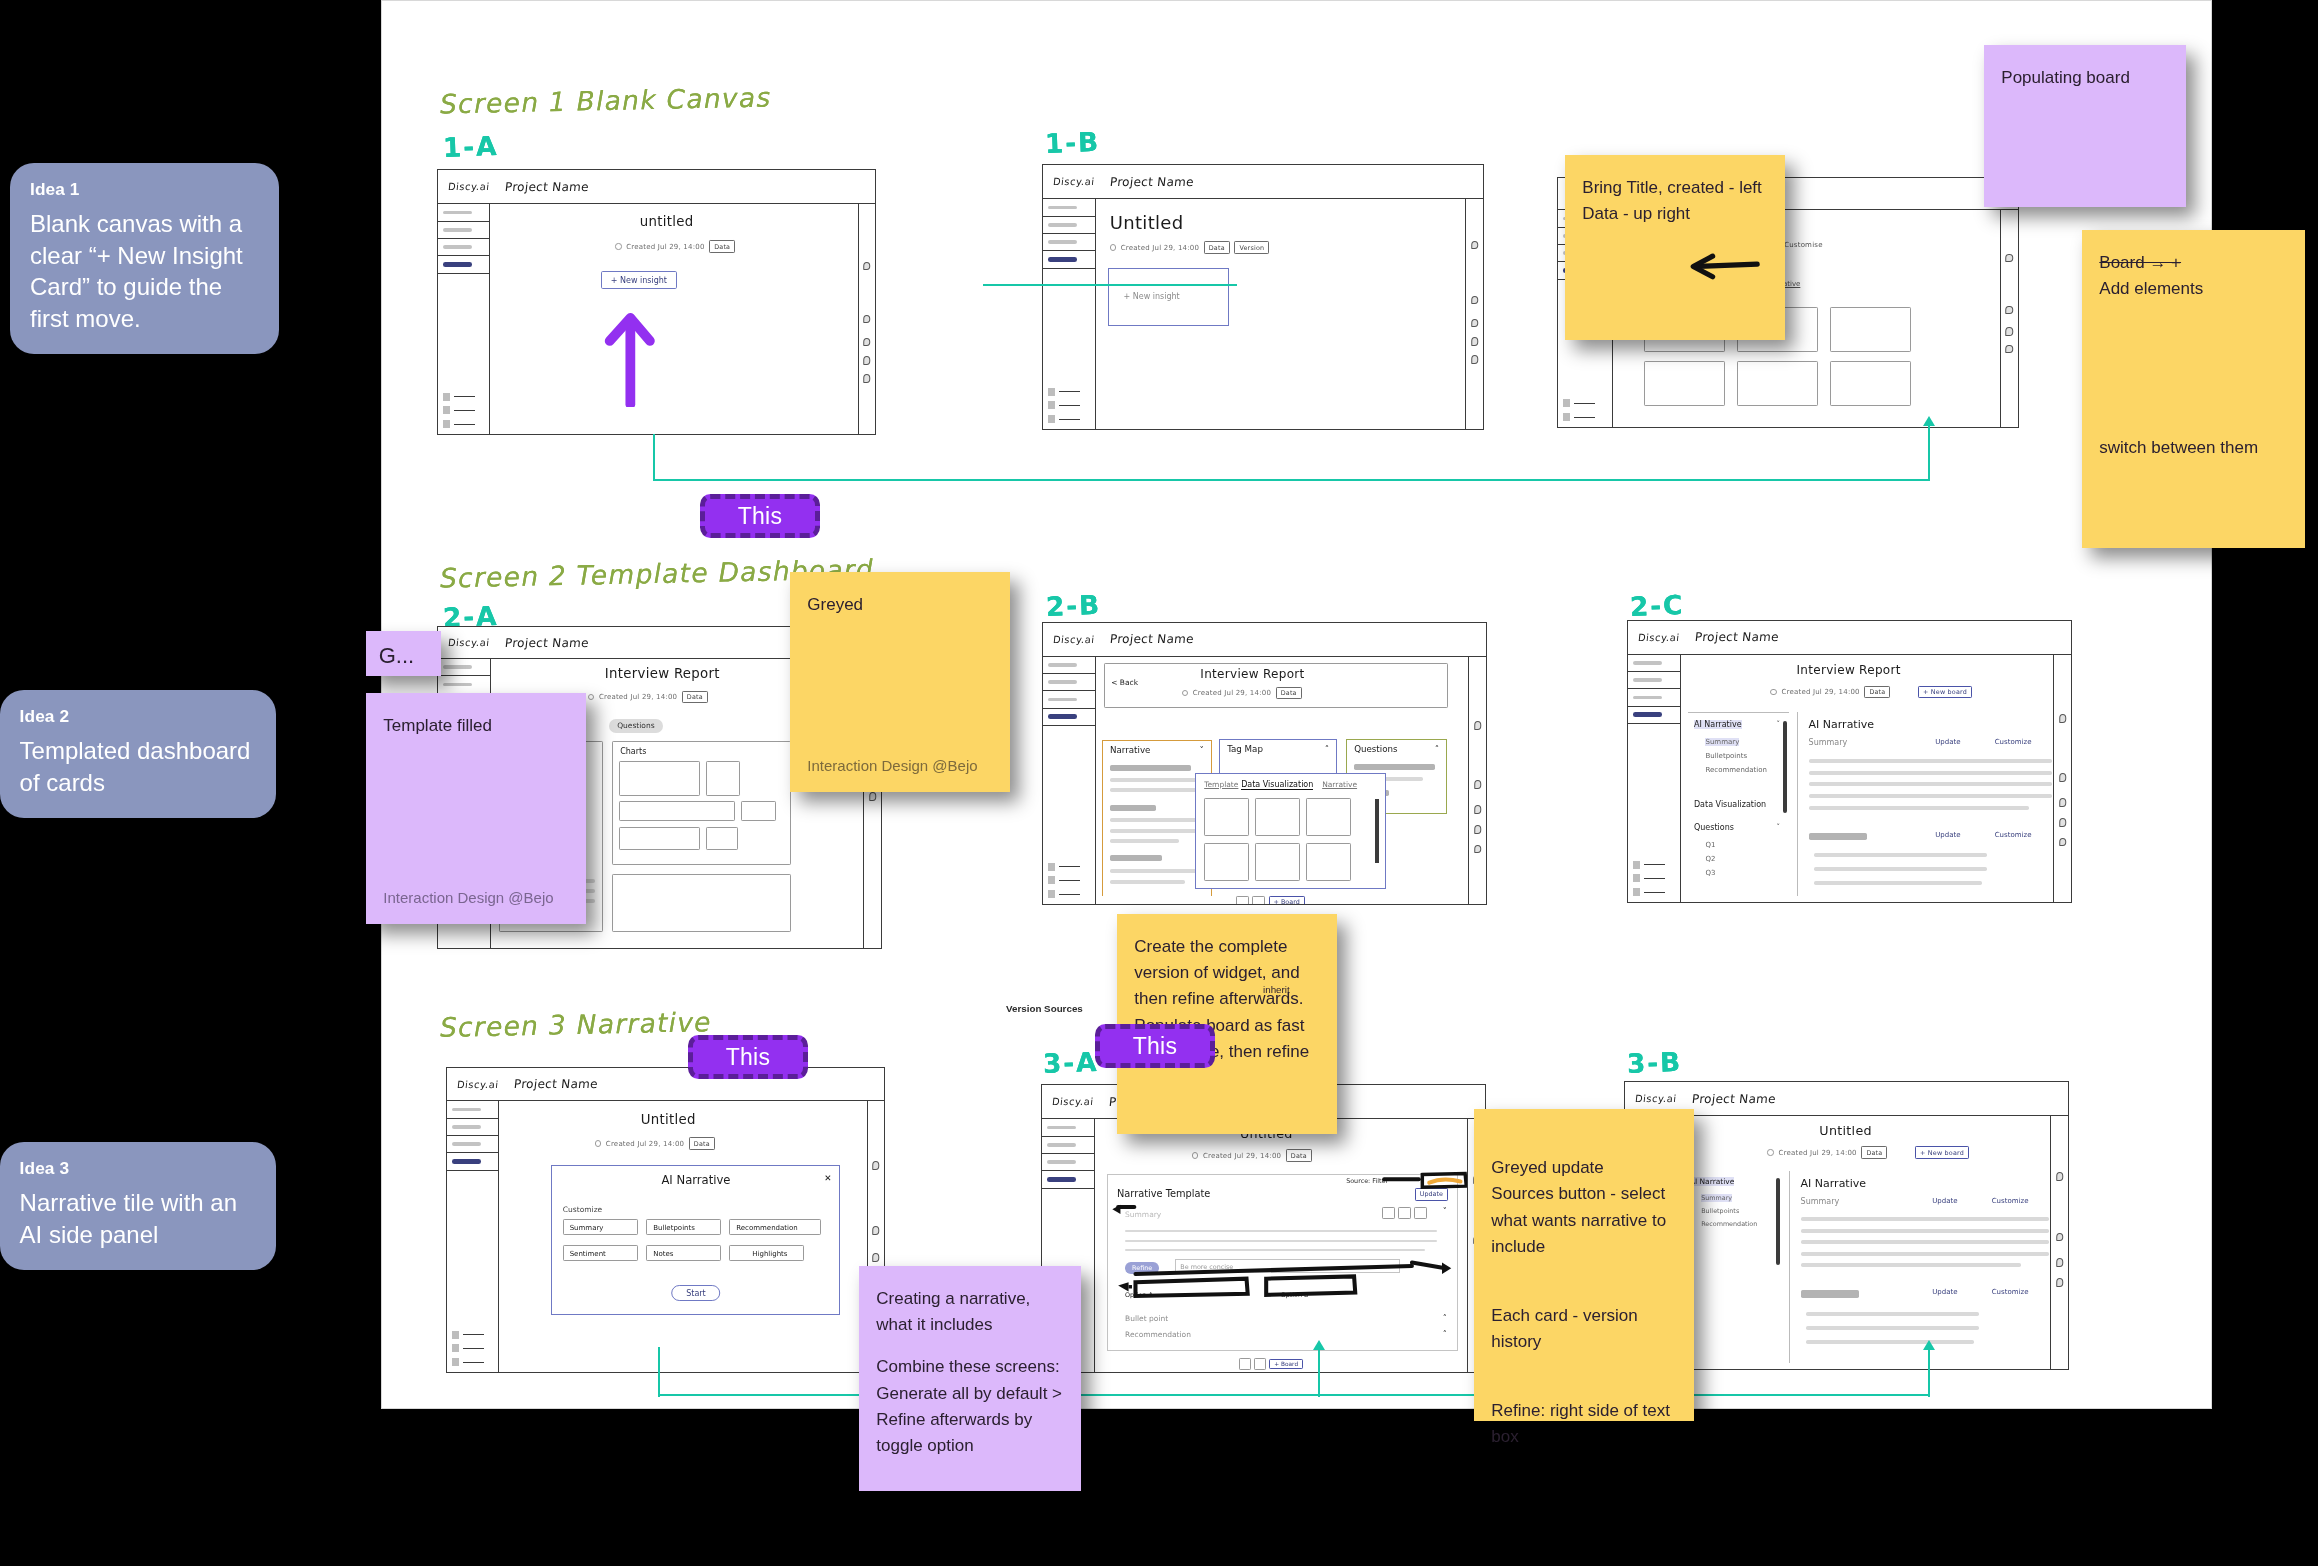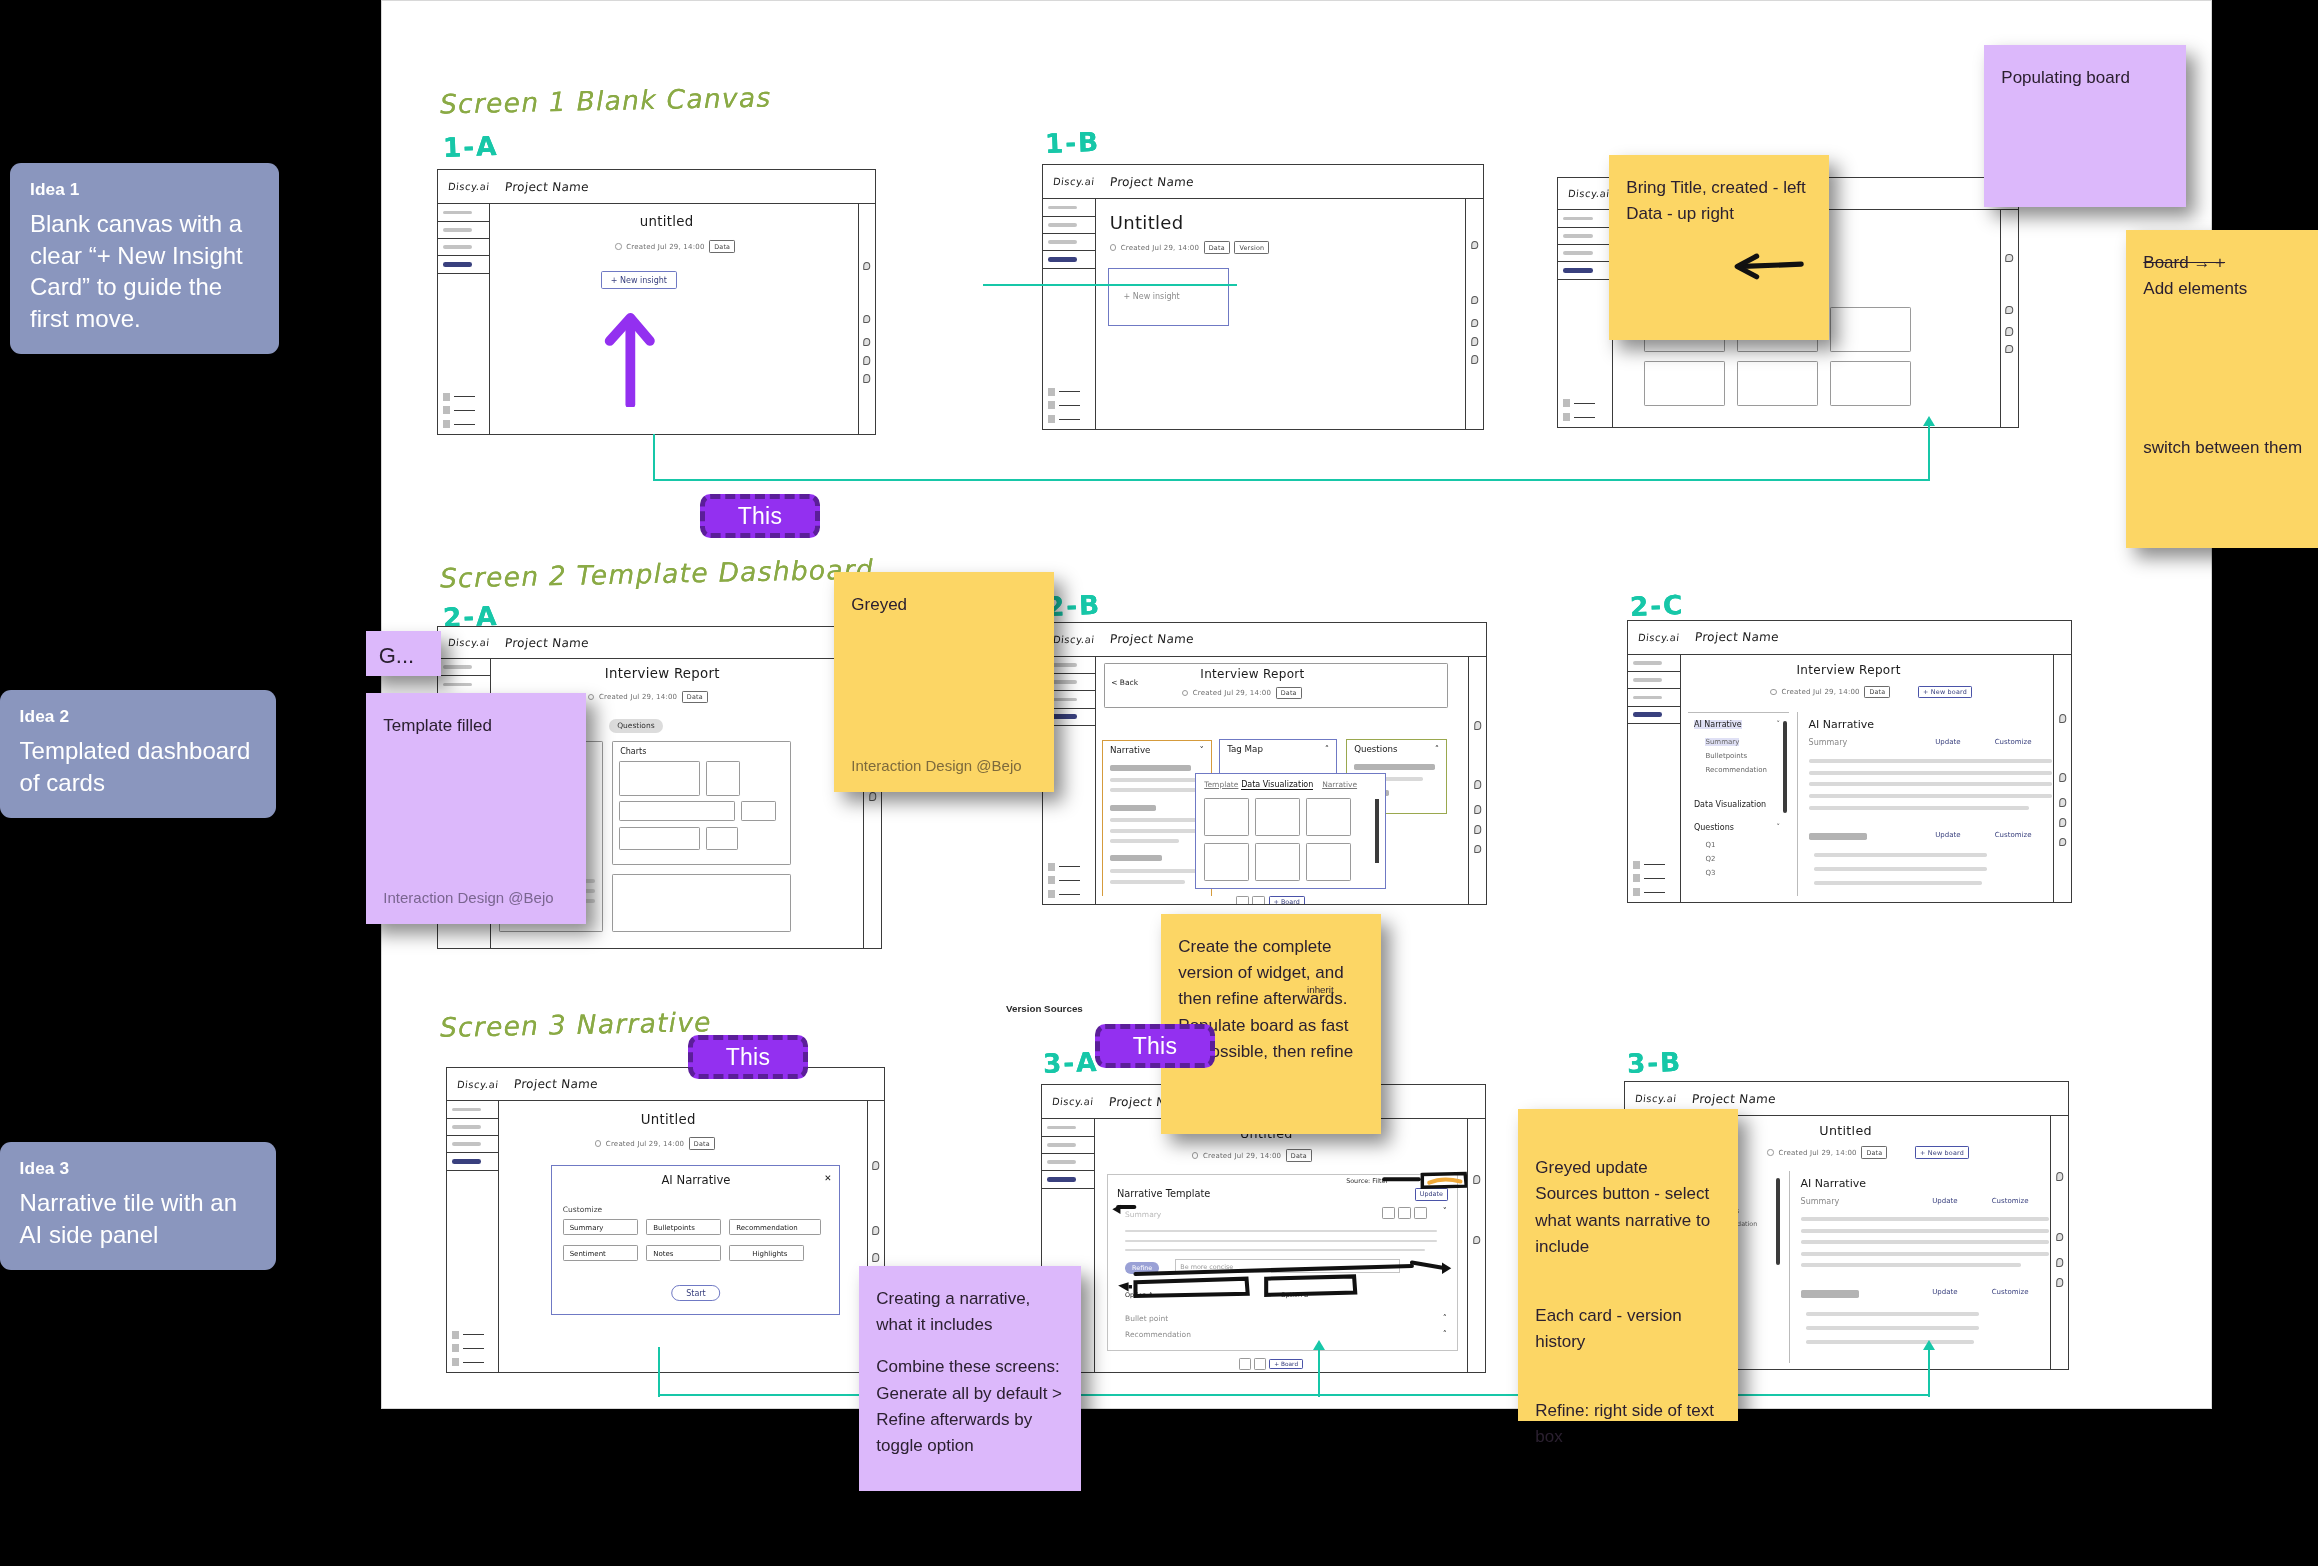--- a/index.html
+++ b/index.html
@@ -11,21 +11,21 @@
 
   
   #canvas{
     position:absolute; left:381px; top:0px; width:1831px; height:1409px;
     background:#ffffff; border:1.7px solid #d8d8d8;
     box-shadow: -8px 5.8px 15px rgba(0,0,0,.55);
   }
 
   
   .idea-card{
-    position:absolute; background:#8a96be; border-radius:11px;
+    position:absolute; background:#8a96be; border-radius:24px;
     color:#fff; padding:16px 19.6px 19.6px 19.6px;
     box-shadow: 5.8px 7px 0 rgba(0,0,0,.55);
   }
   .idea-kicker{ font-size:17.3px; font-weight:bold; letter-spacing:0.1px; margin-bottom:8px; }
   .idea-text{ font-size:24px; line-height:1.32; font-weight:400; }
 
   #idea-1{ left:10.4px; top:163px; width:269px; }
   #idea-2{ left:0px;  top:690px; width:276px; }
   #idea-3{ left:0px;  top:1142px; width:276px; }
 
@@ -84,21 +84,21 @@
   .box-sk{ position:absolute; border:0.9px solid #9a9a9a; border-radius:1.2px; }
 
   
   .arrow-purple{ position:absolute; }
 
   
   .sticky{
     position:absolute; padding:19.6px 17.3px; font-size:17px; line-height:1.55;
     color:#2b2030; box-shadow:9.2px 10.4px 17.3px rgba(0,0,0,.45);
   }
-  .sticky.yellow{ background:#fcd665;margin-left:44px; }
+  .sticky.yellow{ background:#fcd665; }
   .sticky.purple{ background:#dcb8fb; }
   .sticky .foot{ position:absolute; left:17.3px; bottom:15px; font-size:15px; color:#7d6a3c; }
   .sticky.purple .foot{ color:#7a6590; }
   .sticky p + p{ margin-top:16px; }
 
   
   .this-badge{
     position:absolute; background:#9330f0; color:#fff;
     border:5.2px dashed #5b1e99; border-radius:10.4px;
     display:flex; align-items:center; justify-content:center;

